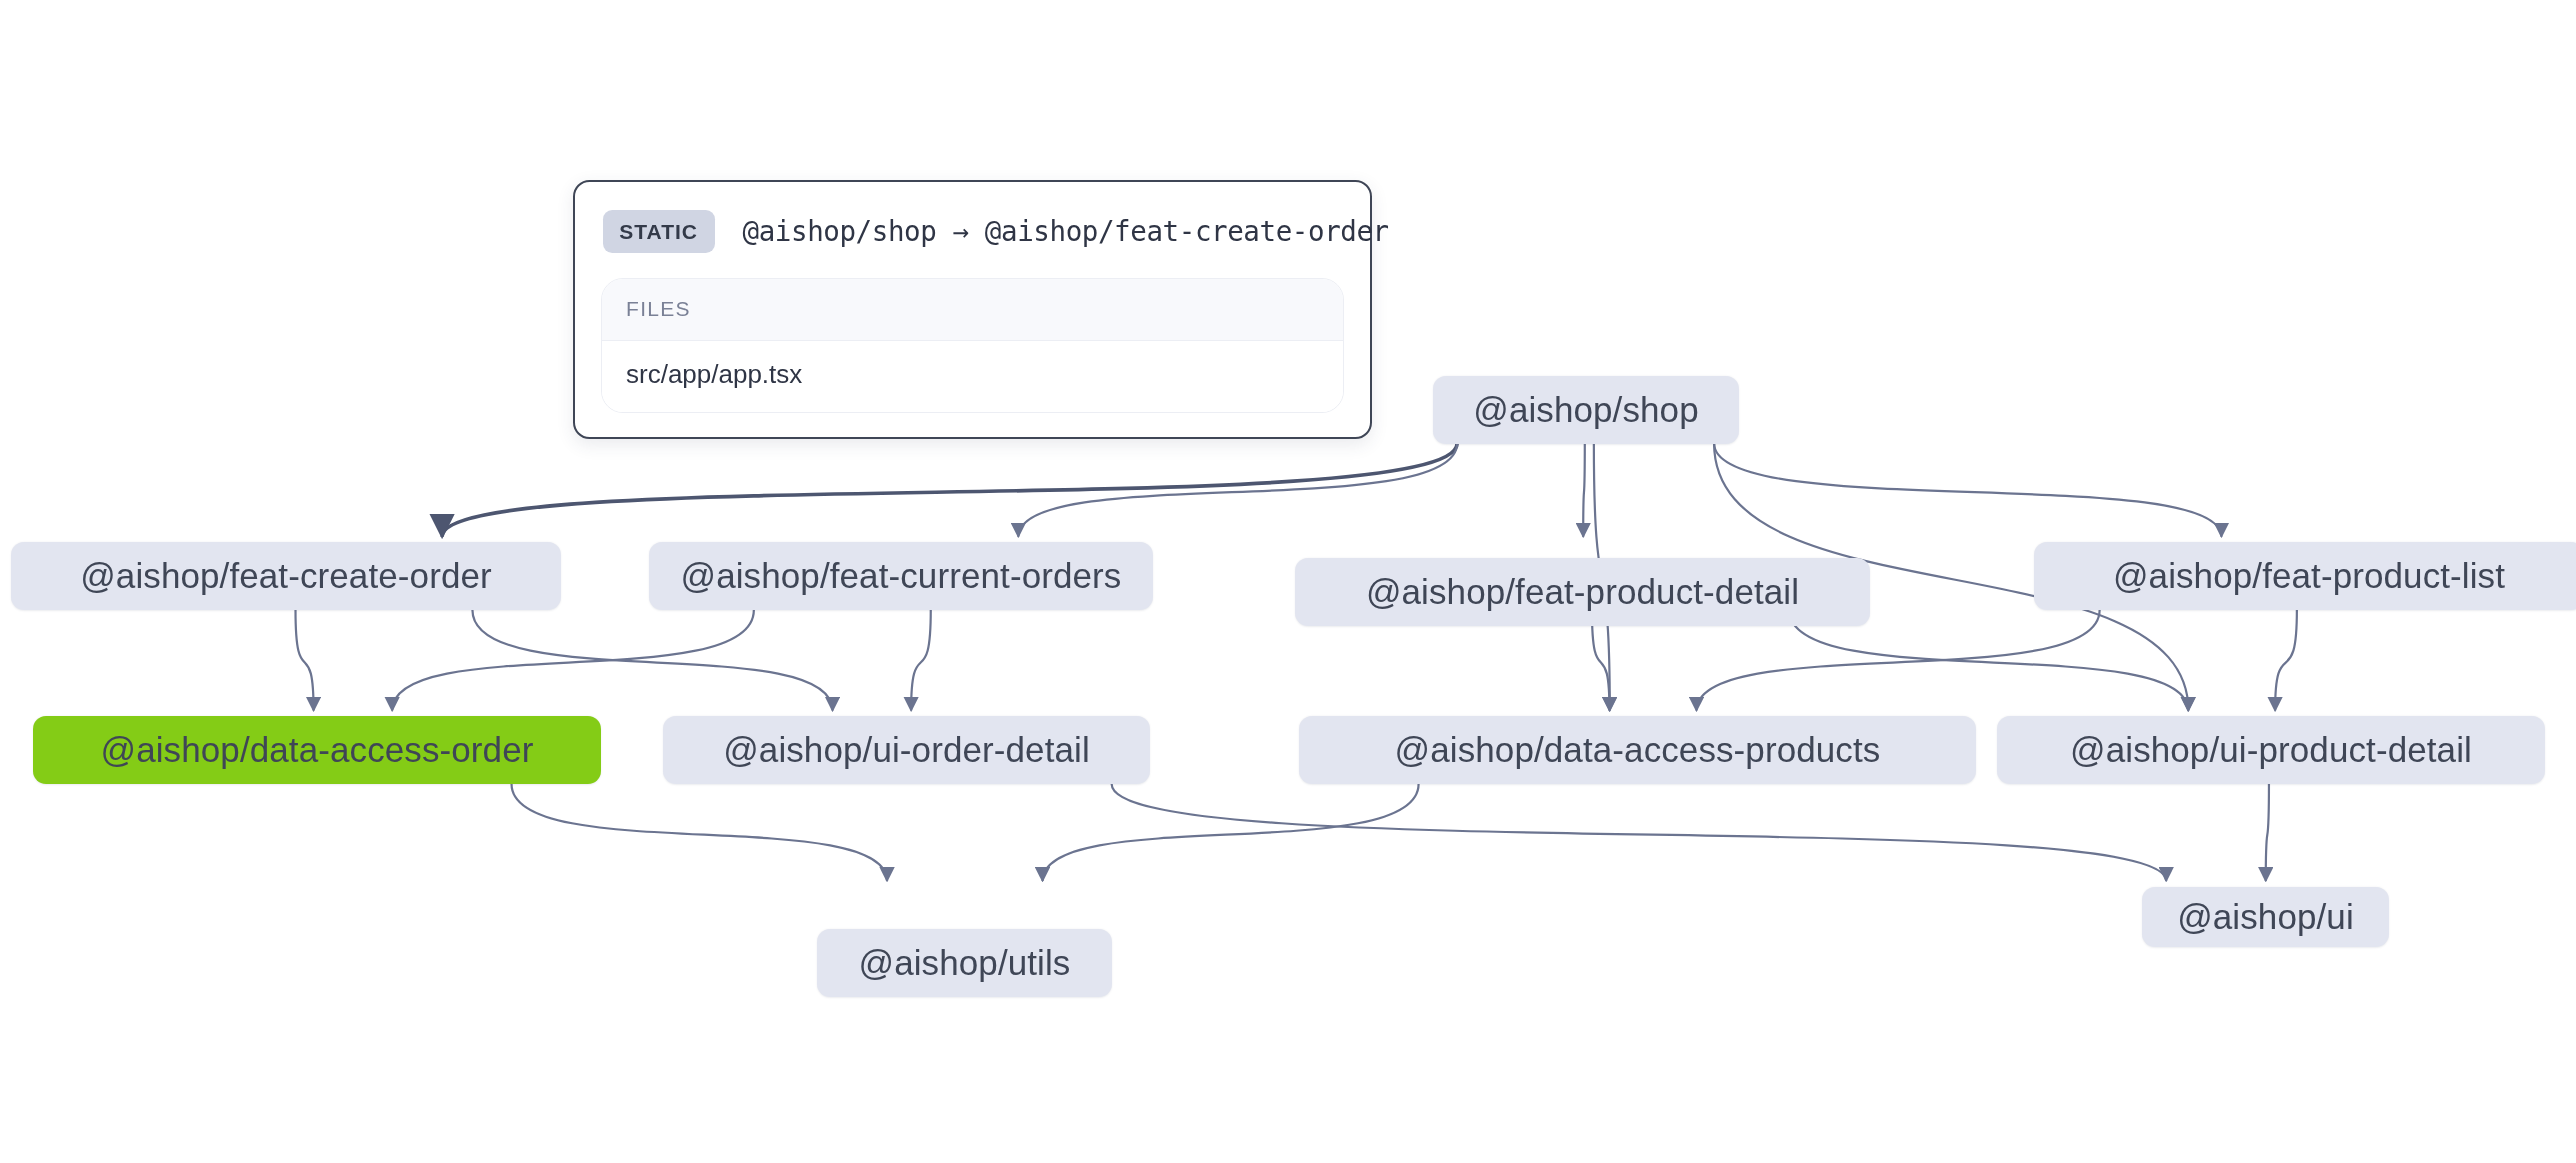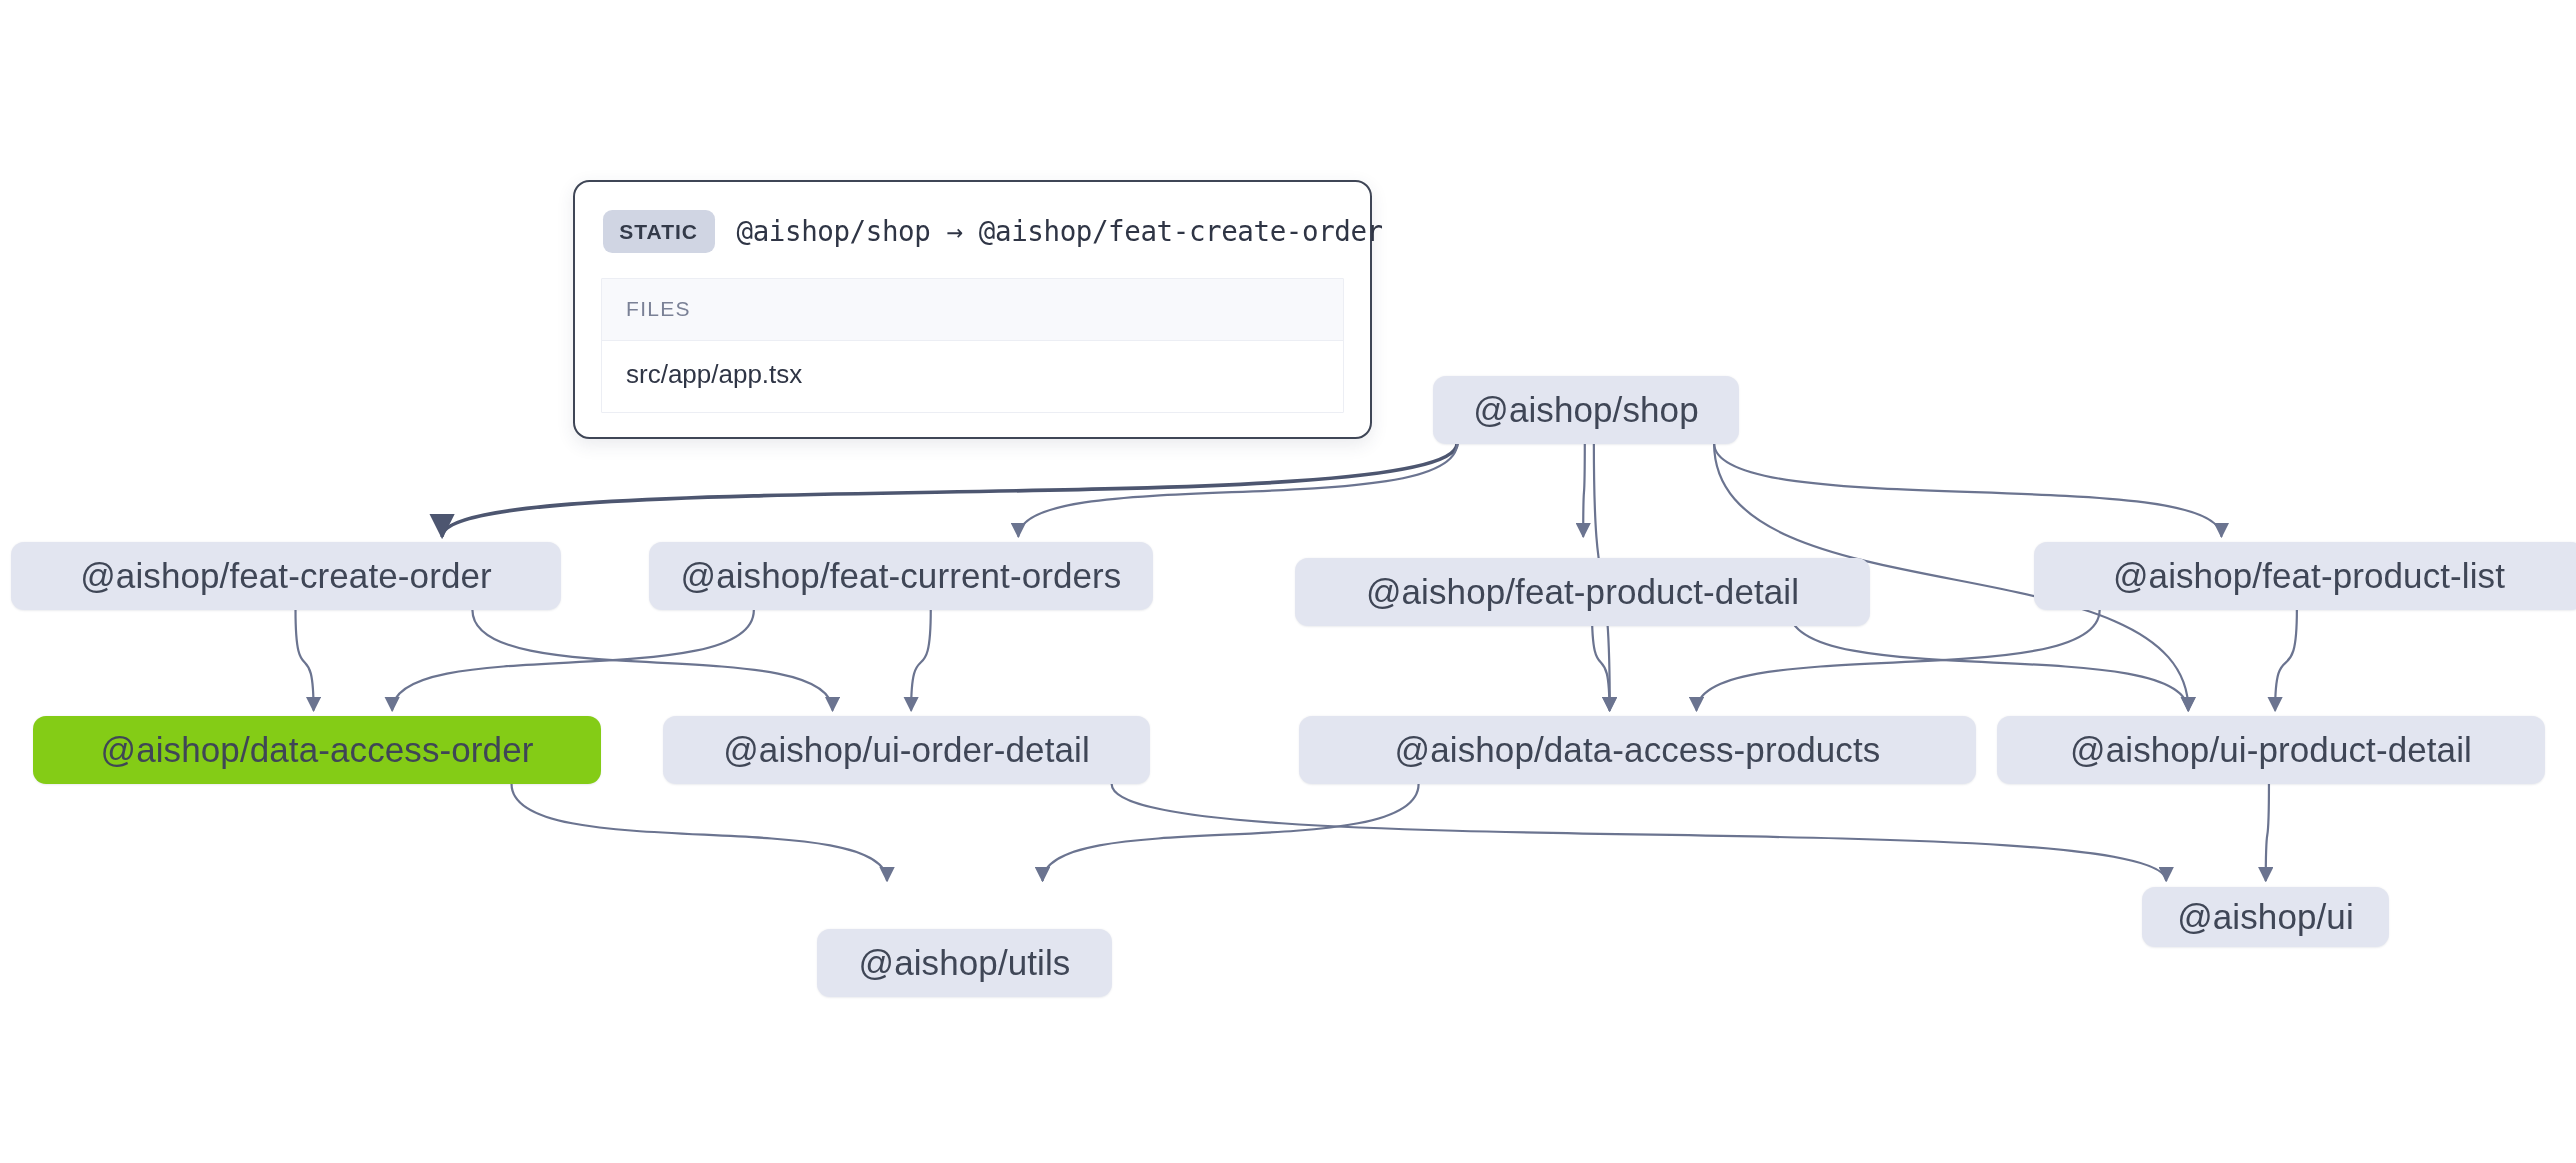--- a/index.html
+++ b/index.html
@@ -58,21 +58,21 @@
     background: #ffffff;
     border: 2.7px solid #3f4656;
     border-radius: 16.5px;
     padding: 24px 26px 24px 26px;
     z-index: 40;
     box-shadow: 0 5.5px 16.5px rgba(50,60,85,0.10);
   }
   #tooltip-header {
     display: flex;
     align-items: center;
-    gap: 22px;
+    gap: 28px;
     padding: 3.7px 1.8px 5.5px 1.8px;
   }
   #static-badge {
     background: #d0d5e3;
     color: #333a49;
     font-size: 21px;
     font-weight: 700;
     letter-spacing: 1px;
     border-radius: 9.2px;
     padding: 11px 16.5px 11px 16.5px;
@@ -81,21 +81,21 @@
   #tooltip-title {
     font-family: "DejaVu Sans Mono", "Liberation Mono", monospace;
     font-size: 27.5px;
     color: #2f3545;
     letter-spacing: -0.4px;
     white-space: nowrap;
   }
   #files-panel {
     margin-top: 20px;
     border: 1.8px solid #eceef4;
-    border-radius: 1px;
+    border-radius: 22px;
     overflow: hidden;
   }
   #files-header {
     background: #f8f9fc;
     color: #7a8196;
     font-size: 21px;
     letter-spacing: 1.3px;
     padding: 18.3px 24px;
     border-bottom: 1.8px solid #eceef4;
   }

